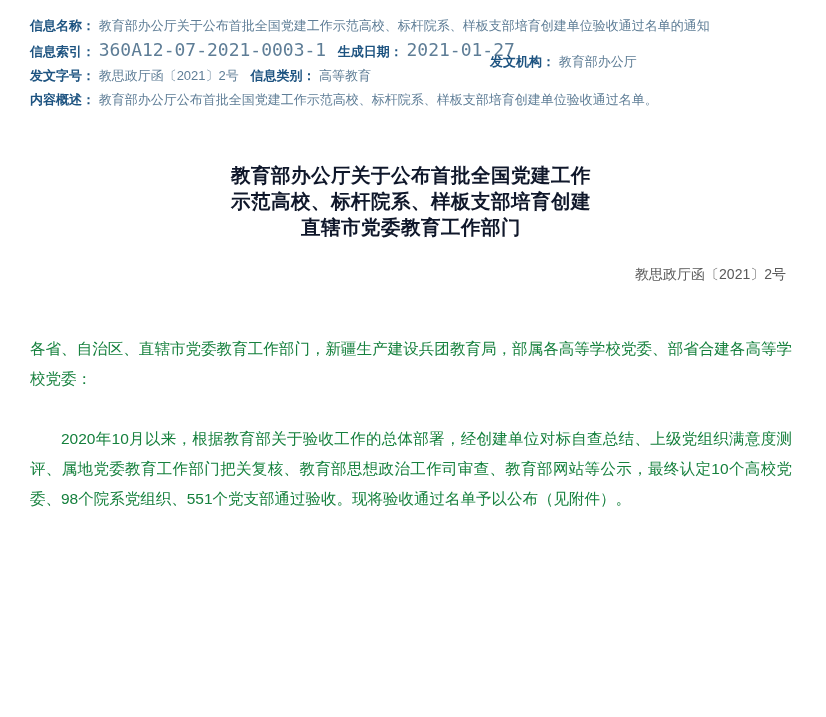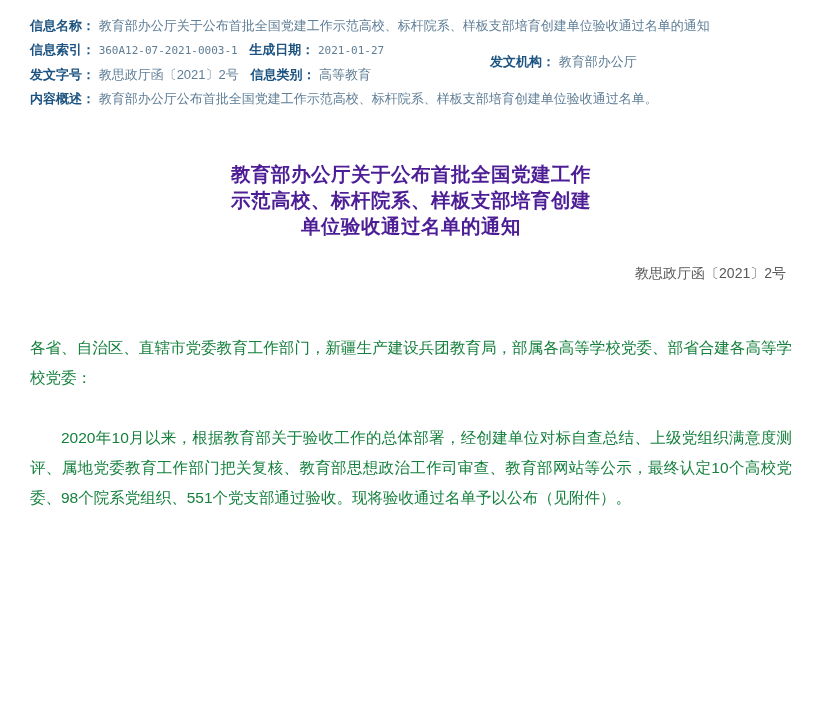--- a/index.html
+++ b/index.html
@@ -33,39 +33,39 @@
   }
   .meta-label {
     font-weight: bold;
     color: #1d5380;
   }
   .meta-value {
     color: #5e7d96;
   }
   .mono {
     font-family: "DejaVu Sans Mono", monospace;
-    font-size: 11px;
+    font-size: 18px;
   }
   .meta-label.inline-follow {
     margin-left: 8px;
   }
   .abs-issuer {
     position: absolute;
     left: 460px;
     top: 12px;
   }
 
   
   .doc-title {
     margin-top: 50px;
     text-align: center;
     font-size: 19.5px;
     font-weight: bold;
     line-height: 26px;
-    color: #4c1d95;
+    color: #0f172a;
     letter-spacing: 0.5px;
   }
 
   
   .doc-number {
     margin-top: 26px;
     text-align: right;
     padding-right: 6px;
     font-size: 14px;
     color: #595959;
@@ -119,21 +119,21 @@
     <div class="meta-row">
       <span class="meta-label">内容概述：</span>
       <span class="meta-value">教育部办公厅公布首批全国党建工作示范高校、标杆院系、样板支部培育创建单位验收通过名单。</span>
     </div>
 
   </div>
 
   <div class="doc-title">
     <div>教育部办公厅关于公布首批全国党建工作</div>
     <div>示范高校、标杆院系、样板支部培育创建</div>
-    <div>单位验收通过名单的通知</div>
+    <div>直辖市党委教育工作部门</div>
   </div>
 
   <div class="doc-number">教思政厅函〔2021〕2号</div>
 
   <div class="doc-body">
     <div class="salutation">各省、自治区、直辖市党委教育工作部门，新疆生产建设兵团教育局，部属各高等学校党委、部省合建各高等学校党委：</div>
     <div class="para">2020年10月以来，根据教育部关于验收工作的总体部署，经创建单位对标自查总结、上级党组织满意度测评、属地党委教育工作部门把关复核、教育部思想政治工作司审查、教育部网站等公示，最终认定10个高校党委、98个院系党组织、551个党支部通过验收。现将验收通过名单予以公布（见附件）。</div>
   </div>
 
 </div>

